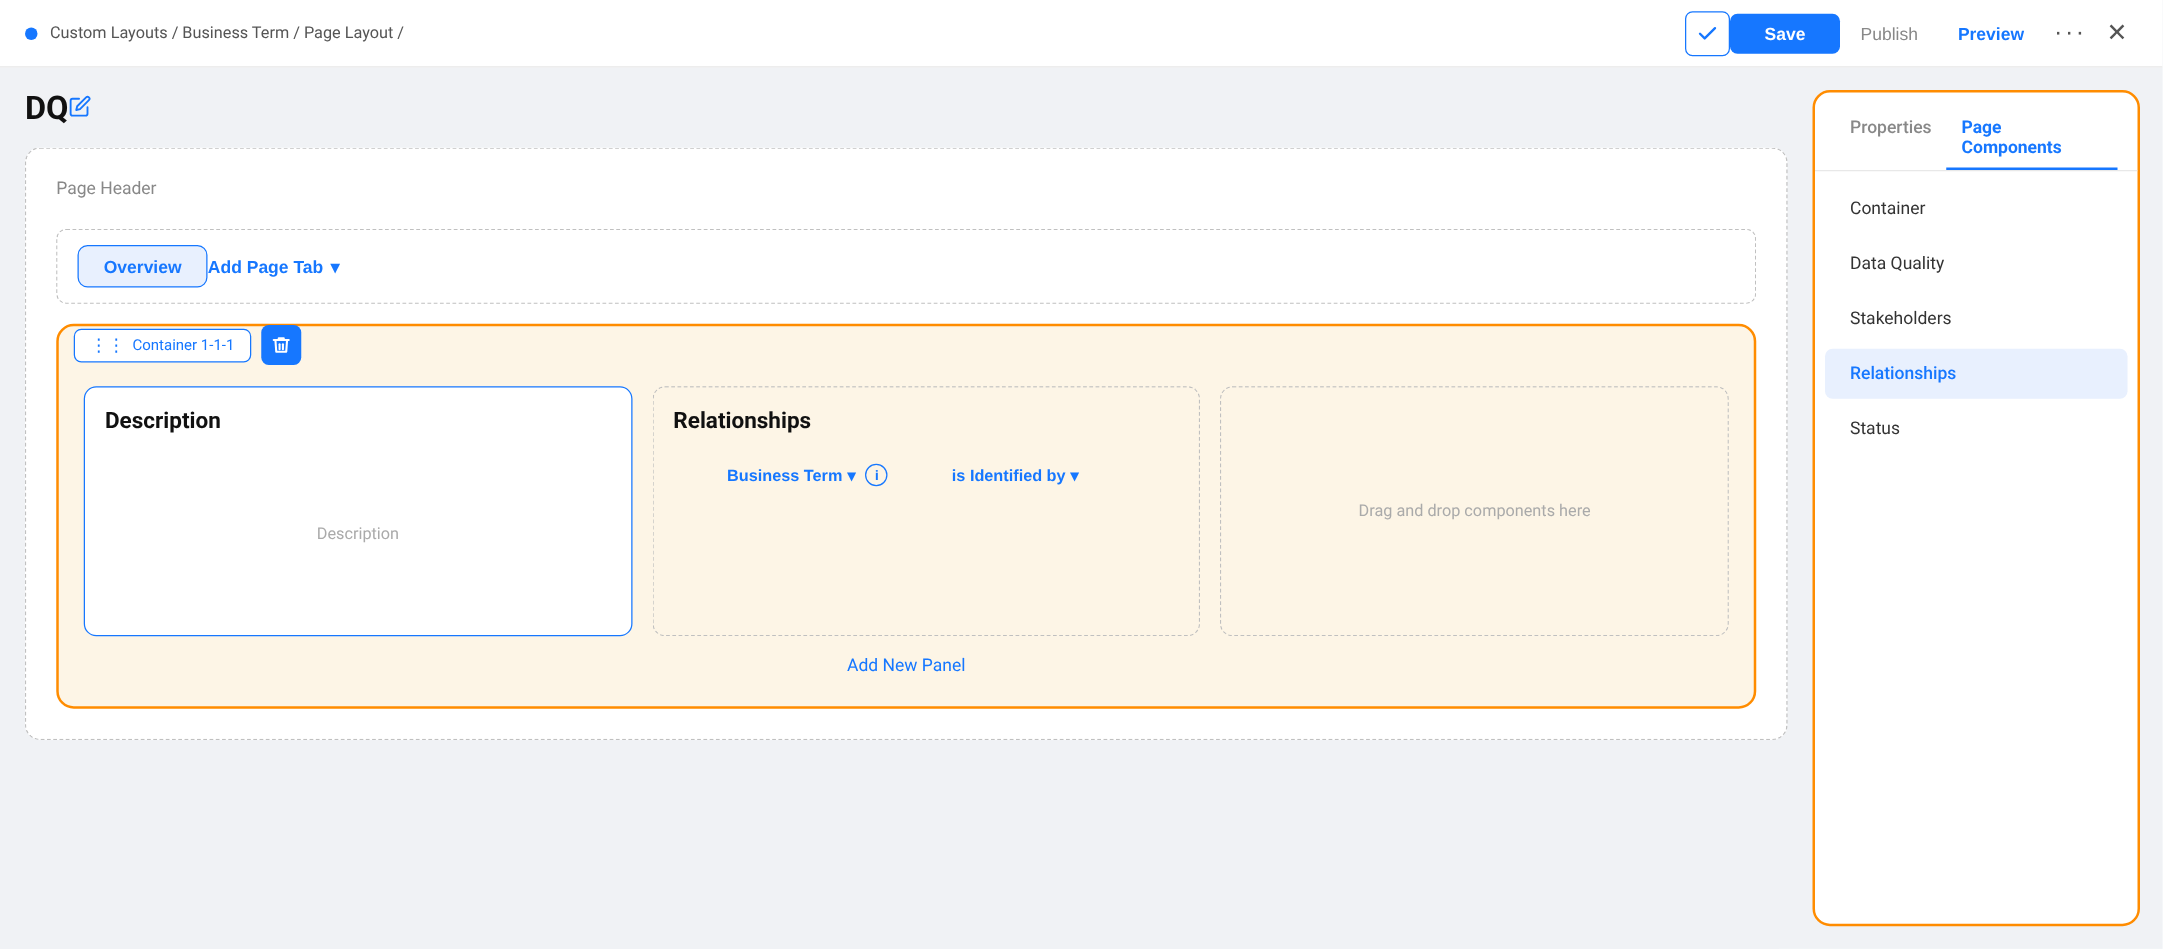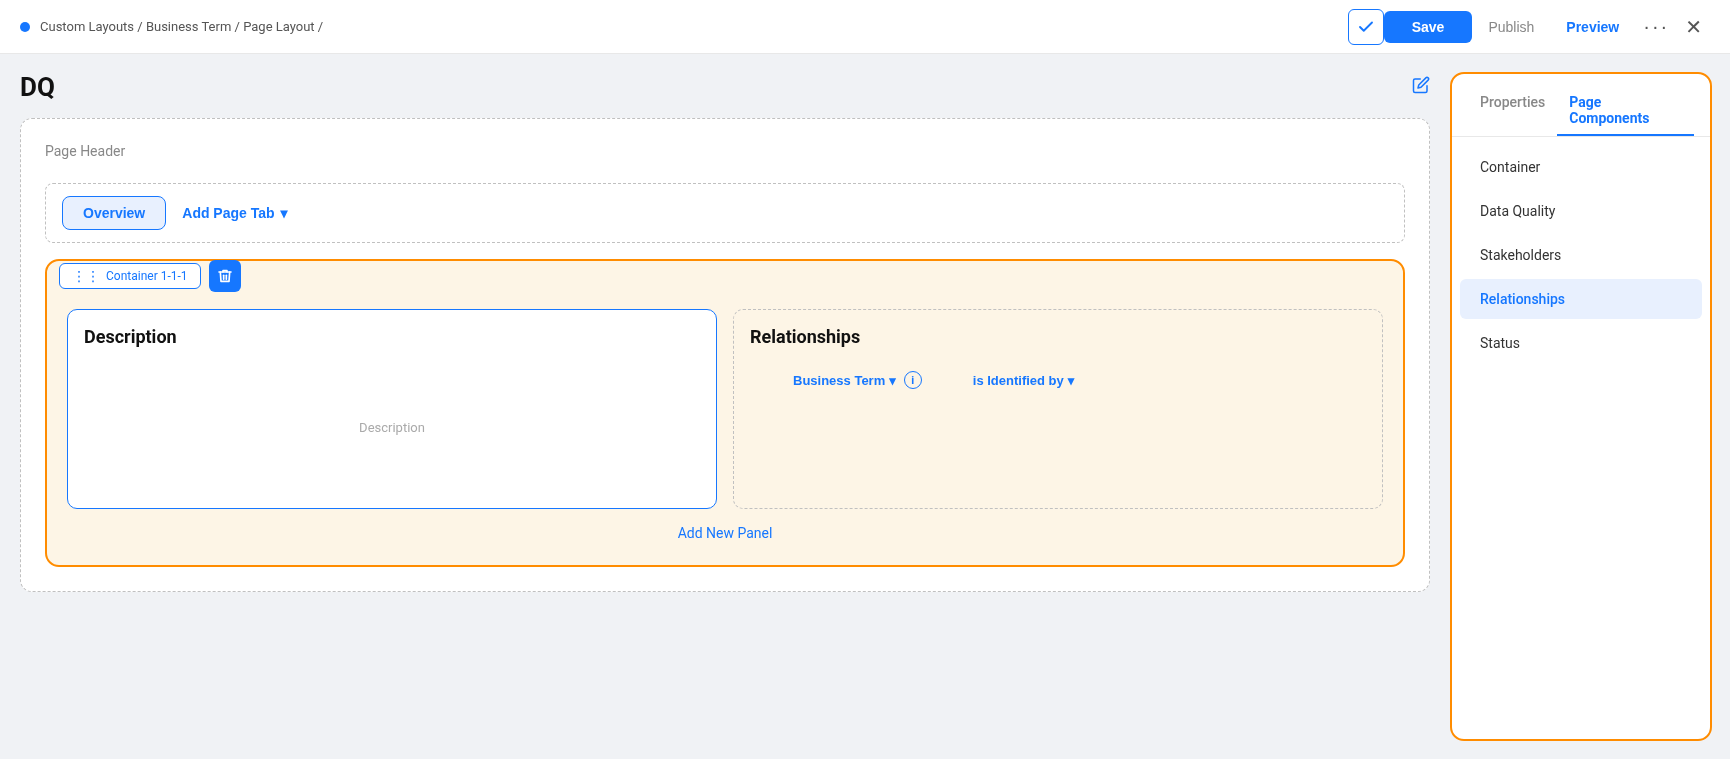--- a/index.html
+++ b/index.html
@@ -118,21 +118,20 @@
       display: flex;
       flex-direction: column;
       gap: 0;
     }
 
     
     .dq-header {
       display: flex;
       align-items: center;
       margin-bottom: 16px;
-      justify-content: space-between;
     }
     .dq-title {
       font-size: 26px;
       font-weight: 700;
       color: #111;
     }
     .dq-edit-icon {
       color: #1677ff;
       font-size: 16px;
       cursor: pointer;
@@ -156,21 +155,20 @@
     }
 
     
     .tabs-row {
       display: flex;
       align-items: center;
       border: 1.5px dashed #c0c0c0;
       border-radius: 8px;
       padding: 12px 16px;
       background: #fff;
-      gap: 16px;
     }
     .tab-overview {
       background: #e8f0fe;
       color: #1677ff;
       border: 1.5px solid #1677ff;
       border-radius: 8px;
       padding: 8px 20px;
       font-size: 14px;
       font-weight: 600;
       cursor: pointer;
@@ -467,20 +465,23 @@
                 <span>▾</span>
               </button>
               <div class="rel-info-icon">i</div>
               <button class="rel-dropdown">
                 <span>is Identified by</span>
                 <span>▾</span>
               </button>
             </div>
           </div>
 
+          <div class="panel-empty">
+            <span>Drag and drop components here</span>
+          </div>
 
         </div>
 
         <div class="add-new-panel">Add New Panel</div>
 
       </div>
 
     </div>
 
   </div>

